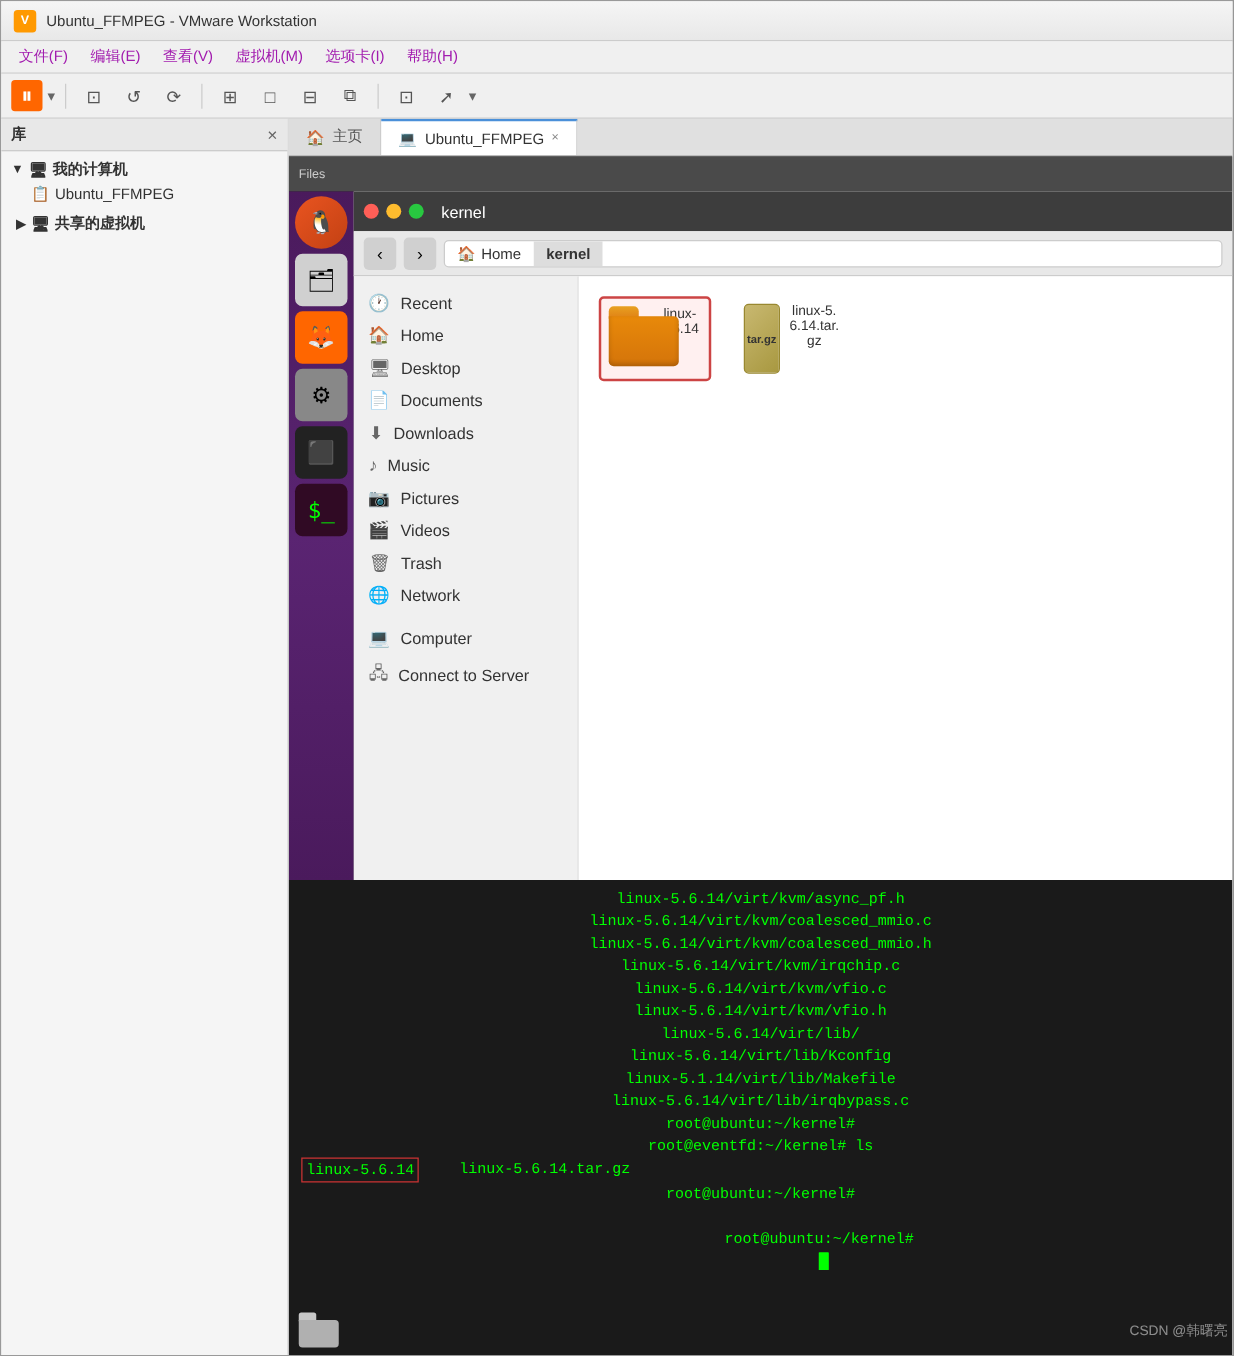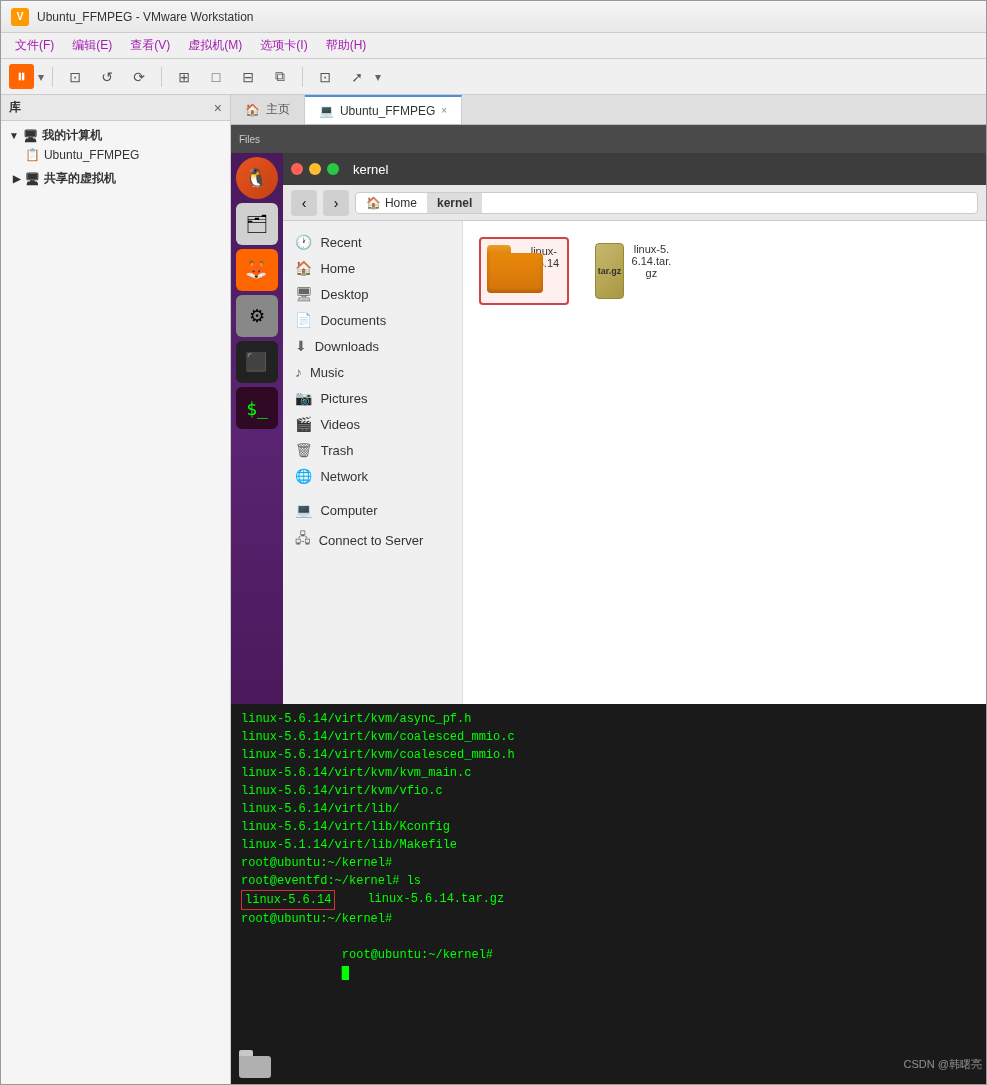--- a/index.html
+++ b/index.html
@@ -422,20 +422,21 @@
     
     .terminal-area {
       height: 340px;
       background: #1a1a1a;
       color: #00ff00;
       font-family: 'Courier New', monospace;
       font-size: 12px;
       padding: 6px 10px;
       overflow: hidden;
       line-height: 1.5;
+      text-align: center;
     }
     .terminal-line { white-space: pre; }
 
     
     .bottom-row {
       display: flex;
       align-items: center;
       background: #1a1a1a;
       padding: 2px 8px;
       height: 40px;
@@ -677,25 +678,27 @@
                 </div>
 
               </div>
             </div>
           </div>
 
           <div class="terminal-area">
             <div class="terminal-line">linux-5.6.14/virt/kvm/async_pf.h</div>
             <div class="terminal-line">linux-5.6.14/virt/kvm/coalesced_mmio.c</div>
             <div class="terminal-line">linux-5.6.14/virt/kvm/coalesced_mmio.h</div>
-            <div class="terminal-line">linux-5.6.14/virt/kvm/kvm_main.c</div>
+            <div class="terminal-line">linux-5.6.14/virt/kvm/irqchip.c</div>
             <div class="terminal-line">linux-5.6.14/virt/kvm/vfio.c</div>
+            <div class="terminal-line">linux-5.6.14/virt/kvm/vfio.h</div>
             <div class="terminal-line">linux-5.6.14/virt/lib/</div>
             <div class="terminal-line">linux-5.6.14/virt/lib/Kconfig</div>
             <div class="terminal-line">linux-5.1.14/virt/lib/Makefile</div>
+            <div class="terminal-line">linux-5.6.14/virt/lib/irqbypass.c</div>
             <div class="terminal-line">root@ubuntu:~/kernel#</div>
             <div class="terminal-line">root@eventfd:~/kernel# ls</div>
 
             <div style="display:flex;gap:32px;white-space:pre;">
               <span style="border:1px solid #cc3333;padding:0 3px;">linux-5.6.14</span>
               <span>linux-5.6.14.tar.gz</span>
             </div>
             <div class="terminal-line">root@ubuntu:~/kernel#</div>
             <div class="terminal-line">
               <span>root@ubuntu:~/kernel# </span>

